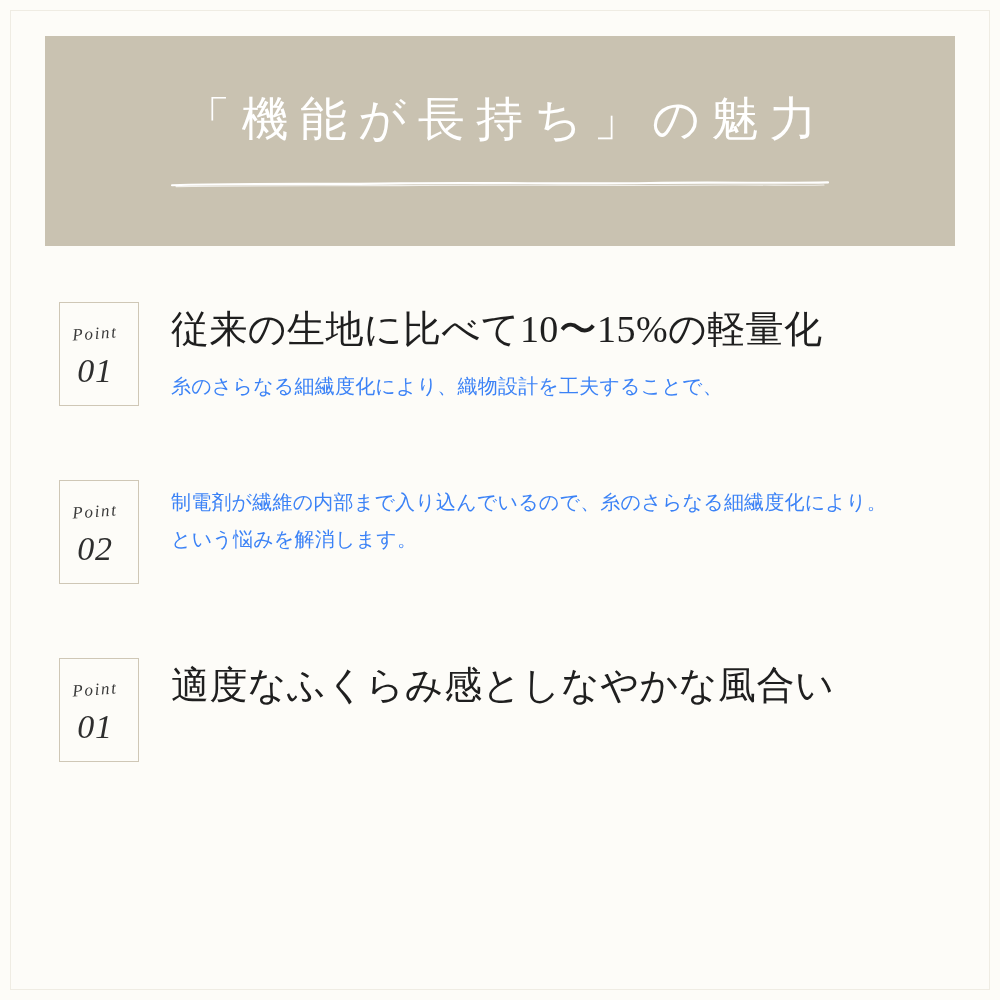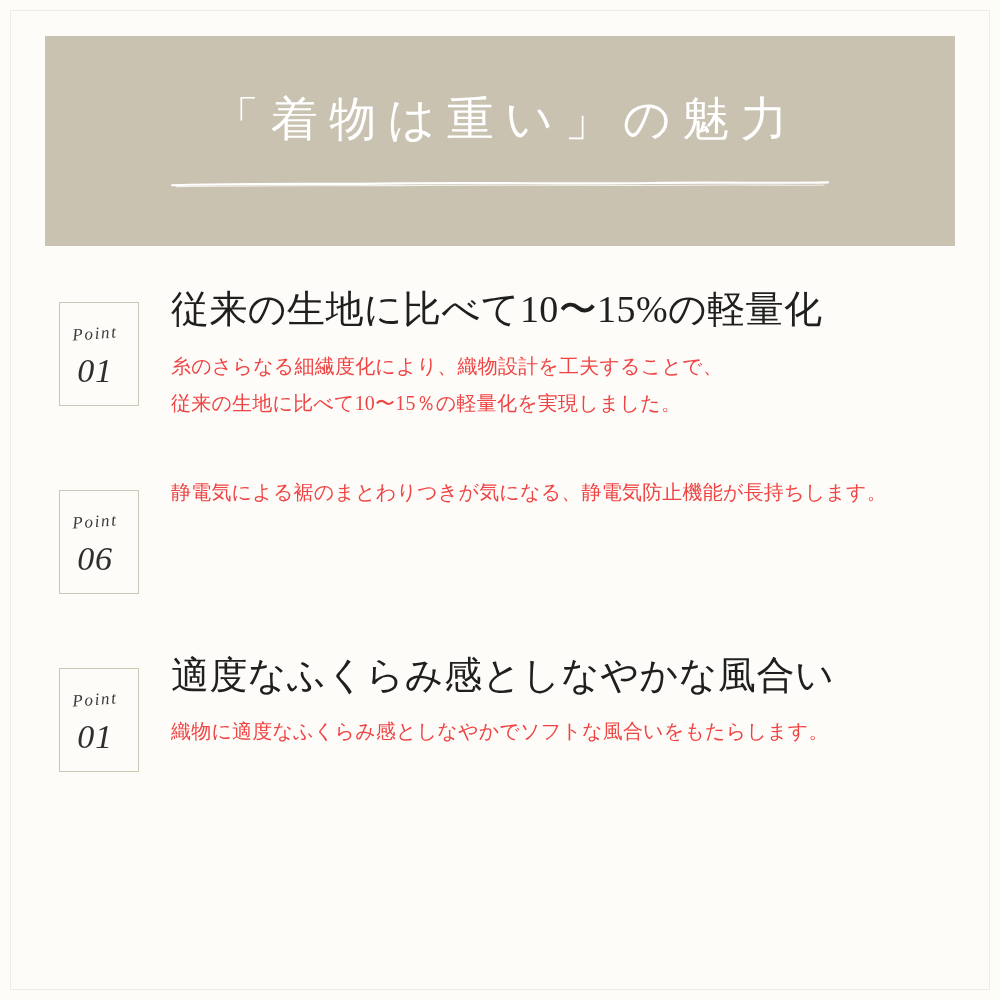--- a/index.html
+++ b/index.html
@@ -115,92 +115,92 @@
     font-family: "Liberation Serif", "DejaVu Serif", serif;
     font-style: italic;
     font-size: 34px;
     color: #2e2e2e;
     letter-spacing: 0.02em;
   }
 
   .point-body {
     flex: 1;
     padding-left: 14px;
+    margin-top: 20px;
   }
   .point-heading {
     font-size: 38px;
     line-height: 1.25;
     color: #1f1f1f;
     font-weight: 400;
     letter-spacing: 0.01em;
     margin: 0 0 14px 0;
     white-space: nowrap;
   }
   .point-lines {
     font-size: 20px;
     line-height: 1.85;
-    color: #ef4444;
+    color: #3b82f6;
     letter-spacing: 0.01em;
     font-family: Liberation Serif, serif;
   }
   .point-line { white-space: nowrap; }
 </style>
 </head>
 <body>
 
 <div class="page">
 
   <div class="header-band">
-    <div class="header-title">「着物は重い」の魅力</div>
+    <div class="header-title">「機能が長持ち」の魅力</div>
     <div class="header-rule">
       <svg width="660" height="8" viewBox="0 0 660 8" xmlns="http://www.w3.org/2000/svg" aria-hidden="true">
         <path d="M2 5.2 C 80 3.0, 150 4.6, 230 3.4 C 320 2.1, 400 4.4, 480 3.0 C 550 1.9, 610 3.6, 658 2.4" stroke="#ffffff" stroke-width="2.1" fill="none" stroke-linecap="round"></path>
         <path d="M6 6.6 C 90 5.2, 170 6.2, 250 5.4 C 340 4.6, 430 6.0, 520 5.2 C 580 4.6, 630 5.6, 654 5.0" stroke="#ffffff" stroke-width="1.1" fill="none" stroke-linecap="round" opacity="0.75"></path>
       </svg>
     </div>
   </div>
 
   <div class="points">
 
     <div class="point">
       <div class="badge">
         <div class="badge-frame"></div>
         <div class="badge-word">Point</div>
         <div class="badge-num">01</div>
       </div>
       <div class="point-body">
         <h2 class="point-heading">従来の生地に比べて10〜15%の軽量化</h2>
         <div class="point-lines">
           <div class="point-line">糸のさらなる細繊度化により、織物設計を工夫することで、</div>
-          <div class="point-line">従来の生地に比べて10〜15％の軽量化を実現しました。</div>
         </div>
       </div>
     </div>
 
     <div class="point">
       <div class="badge">
         <div class="badge-frame"></div>
         <div class="badge-word">Point</div>
-        <div class="badge-num">06</div>
+        <div class="badge-num">02</div>
       </div>
       <div class="point-body">
         <div class="point-lines">
-          <div class="point-line">静電気による裾のまとわりつきが気になる、静電気防止機能が長持ちします。</div>
+          <div class="point-line">制電剤が繊維の内部まで入り込んでいるので、糸のさらなる細繊度化により。</div>
+          <div class="point-line">という悩みを解消します。</div>
         </div>
       </div>
     </div>
 
     <div class="point">
       <div class="badge">
         <div class="badge-frame"></div>
         <div class="badge-word">Point</div>
         <div class="badge-num">01</div>
       </div>
       <div class="point-body">
         <h2 class="point-heading">適度なふくらみ感としなやかな風合い</h2>
         <div class="point-lines">
-          <div class="point-line">織物に適度なふくらみ感としなやかでソフトな風合いをもたらします。</div>
         </div>
       </div>
     </div>
 
   </div>
 </div>
 
 </body></html>

